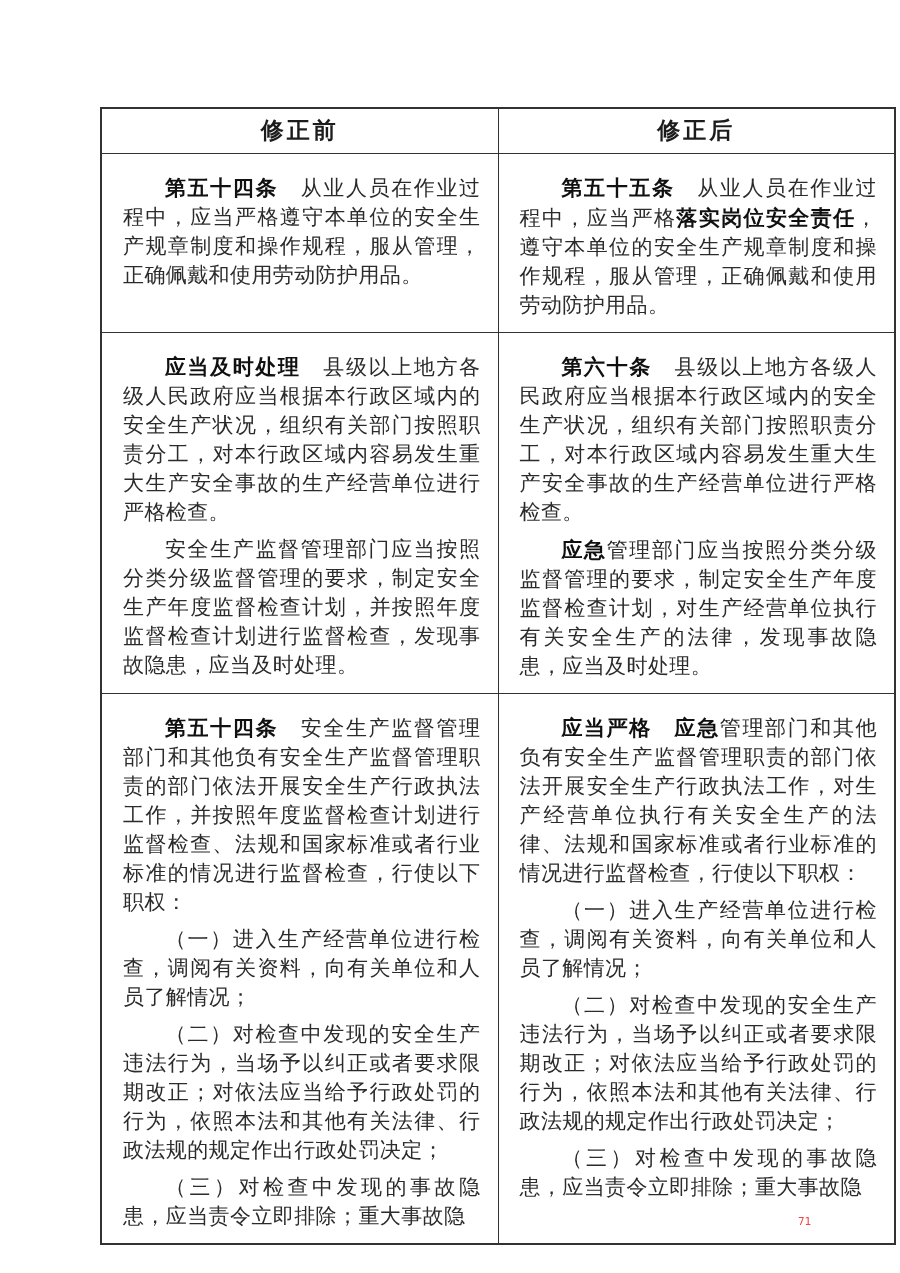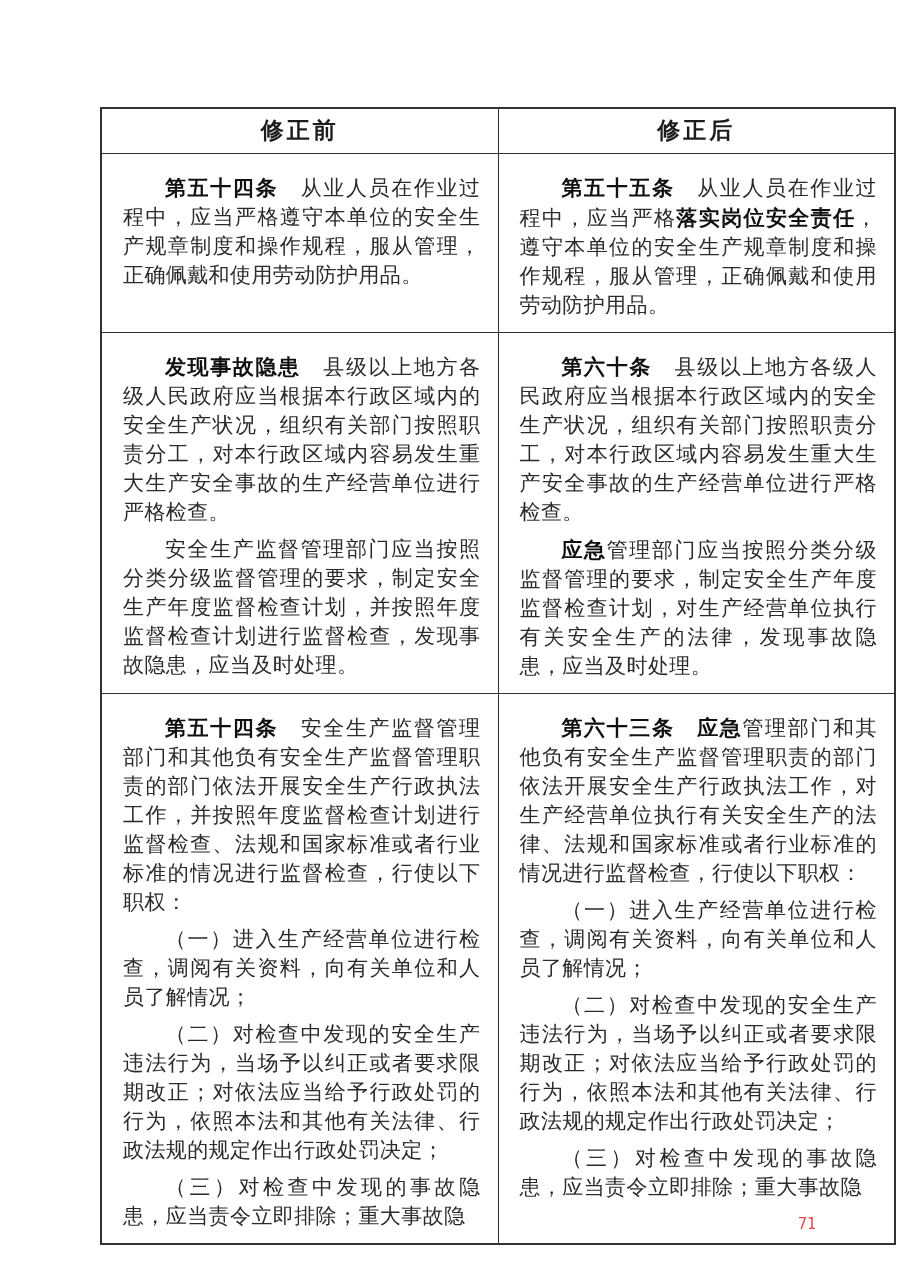--- a/index.html
+++ b/index.html
@@ -55,21 +55,21 @@
   .em {
     font-weight: 700;
     font-family: "Liberation Sans", sans-serif;
     color: #101010;
   }
   .page-number {
     position: absolute;
     left: 798px;
     top: 1215px;
     font-family: "DejaVu Sans Mono", monospace;
-    font-size: 15px;
+    font-size: 11px;
     color: #ef4444;
   }
 </style>
 </head>
 <body>
 
 <div class="doc-page">
   <table class="compare-table">
     <thead>
       <tr>
@@ -81,37 +81,37 @@
         <tr class="row-1">
           <td>
             <p><span class="em">第五十四条</span><span>　从业人员在作业过程中，应当严格遵守本单位的安全生产规章制度和操作规程，服从管理，正确佩戴和使用劳动防护用品。</span></p>
           </td>
           <td>
             <p><span class="em">第五十五条</span><span>　从业人员在作业过程中，应当严格</span><span class="em">落实岗位安全责任</span><span>，遵守本单位的安全生产规章制度和操作规程，服从管理，正确佩戴和使用劳动防护用品。</span></p>
           </td>
         </tr>
         <tr class="row-2">
           <td>
-            <p><span class="em">发现事故隐患</span><span>　县级以上地方各级人民政府应当根据本行政区域内的安全生产状况，组织有关部门按照职责分工，对本行政区域内容易发生重大生产安全事故的生产经营单位进行严格检查。</span></p>
+            <p><span class="em">应当及时处理</span><span>　县级以上地方各级人民政府应当根据本行政区域内的安全生产状况，组织有关部门按照职责分工，对本行政区域内容易发生重大生产安全事故的生产经营单位进行严格检查。</span></p>
             <p><span>安全生产监督管理部门应当按照分类分级监督管理的要求，制定安全生产年度监督检查计划，并按照年度监督检查计划进行监督检查，发现事故隐患，应当及时处理。</span></p>
           </td>
           <td>
             <p><span class="em">第六十条</span><span>　县级以上地方各级人民政府应当根据本行政区域内的安全生产状况，组织有关部门按照职责分工，对本行政区域内容易发生重大生产安全事故的生产经营单位进行严格检查。</span></p>
             <p><span class="em">应急</span><span>管理部门应当按照分类分级监督管理的要求，制定安全生产年度监督检查计划，对生产经营单位执行有关安全生产的法律，发现事故隐患，应当及时处理。</span></p>
           </td>
         </tr>
         <tr class="row-3">
           <td>
             <p><span class="em">第五十四条</span><span>　安全生产监督管理部门和其他负有安全生产监督管理职责的部门依法开展安全生产行政执法工作，并按照年度监督检查计划进行监督检查、法规和国家标准或者行业标准的情况进行监督检查，行使以下职权：</span></p>
             <p><span>（一）进入生产经营单位进行检查，调阅有关资料，向有关单位和人员了解情况；</span></p>
             <p><span>（二）对检查中发现的安全生产违法行为，当场予以纠正或者要求限期改正；对依法应当给予行政处罚的行为，依照本法和其他有关法律、行政法规的规定作出行政处罚决定；</span></p>
             <p><span>（三）对检查中发现的事故隐患，应当责令立即排除；重大事故隐</span></p>
           </td>
           <td>
-            <p><span class="em">第六十三条</span><span>　</span><span class="em">应急</span><span>管理部门和其他负有安全生产监督管理职责的部门依法开展安全生产行政执法工作，对生产经营单位执行有关安全生产的法律、法规和国家标准或者行业标准的情况进行监督检查，行使以下职权：</span></p>
+            <p><span class="em">应当严格</span><span>　</span><span class="em">应急</span><span>管理部门和其他负有安全生产监督管理职责的部门依法开展安全生产行政执法工作，对生产经营单位执行有关安全生产的法律、法规和国家标准或者行业标准的情况进行监督检查，行使以下职权：</span></p>
             <p><span>（一）进入生产经营单位进行检查，调阅有关资料，向有关单位和人员了解情况；</span></p>
             <p><span>（二）对检查中发现的安全生产违法行为，当场予以纠正或者要求限期改正；对依法应当给予行政处罚的行为，依照本法和其他有关法律、行政法规的规定作出行政处罚决定；</span></p>
             <p><span>（三）对检查中发现的事故隐患，应当责令立即排除；重大事故隐</span></p>
           </td>
         </tr>
       </tbody>
   </table>
 
   <div class="page-number">71</div>
 </div>

